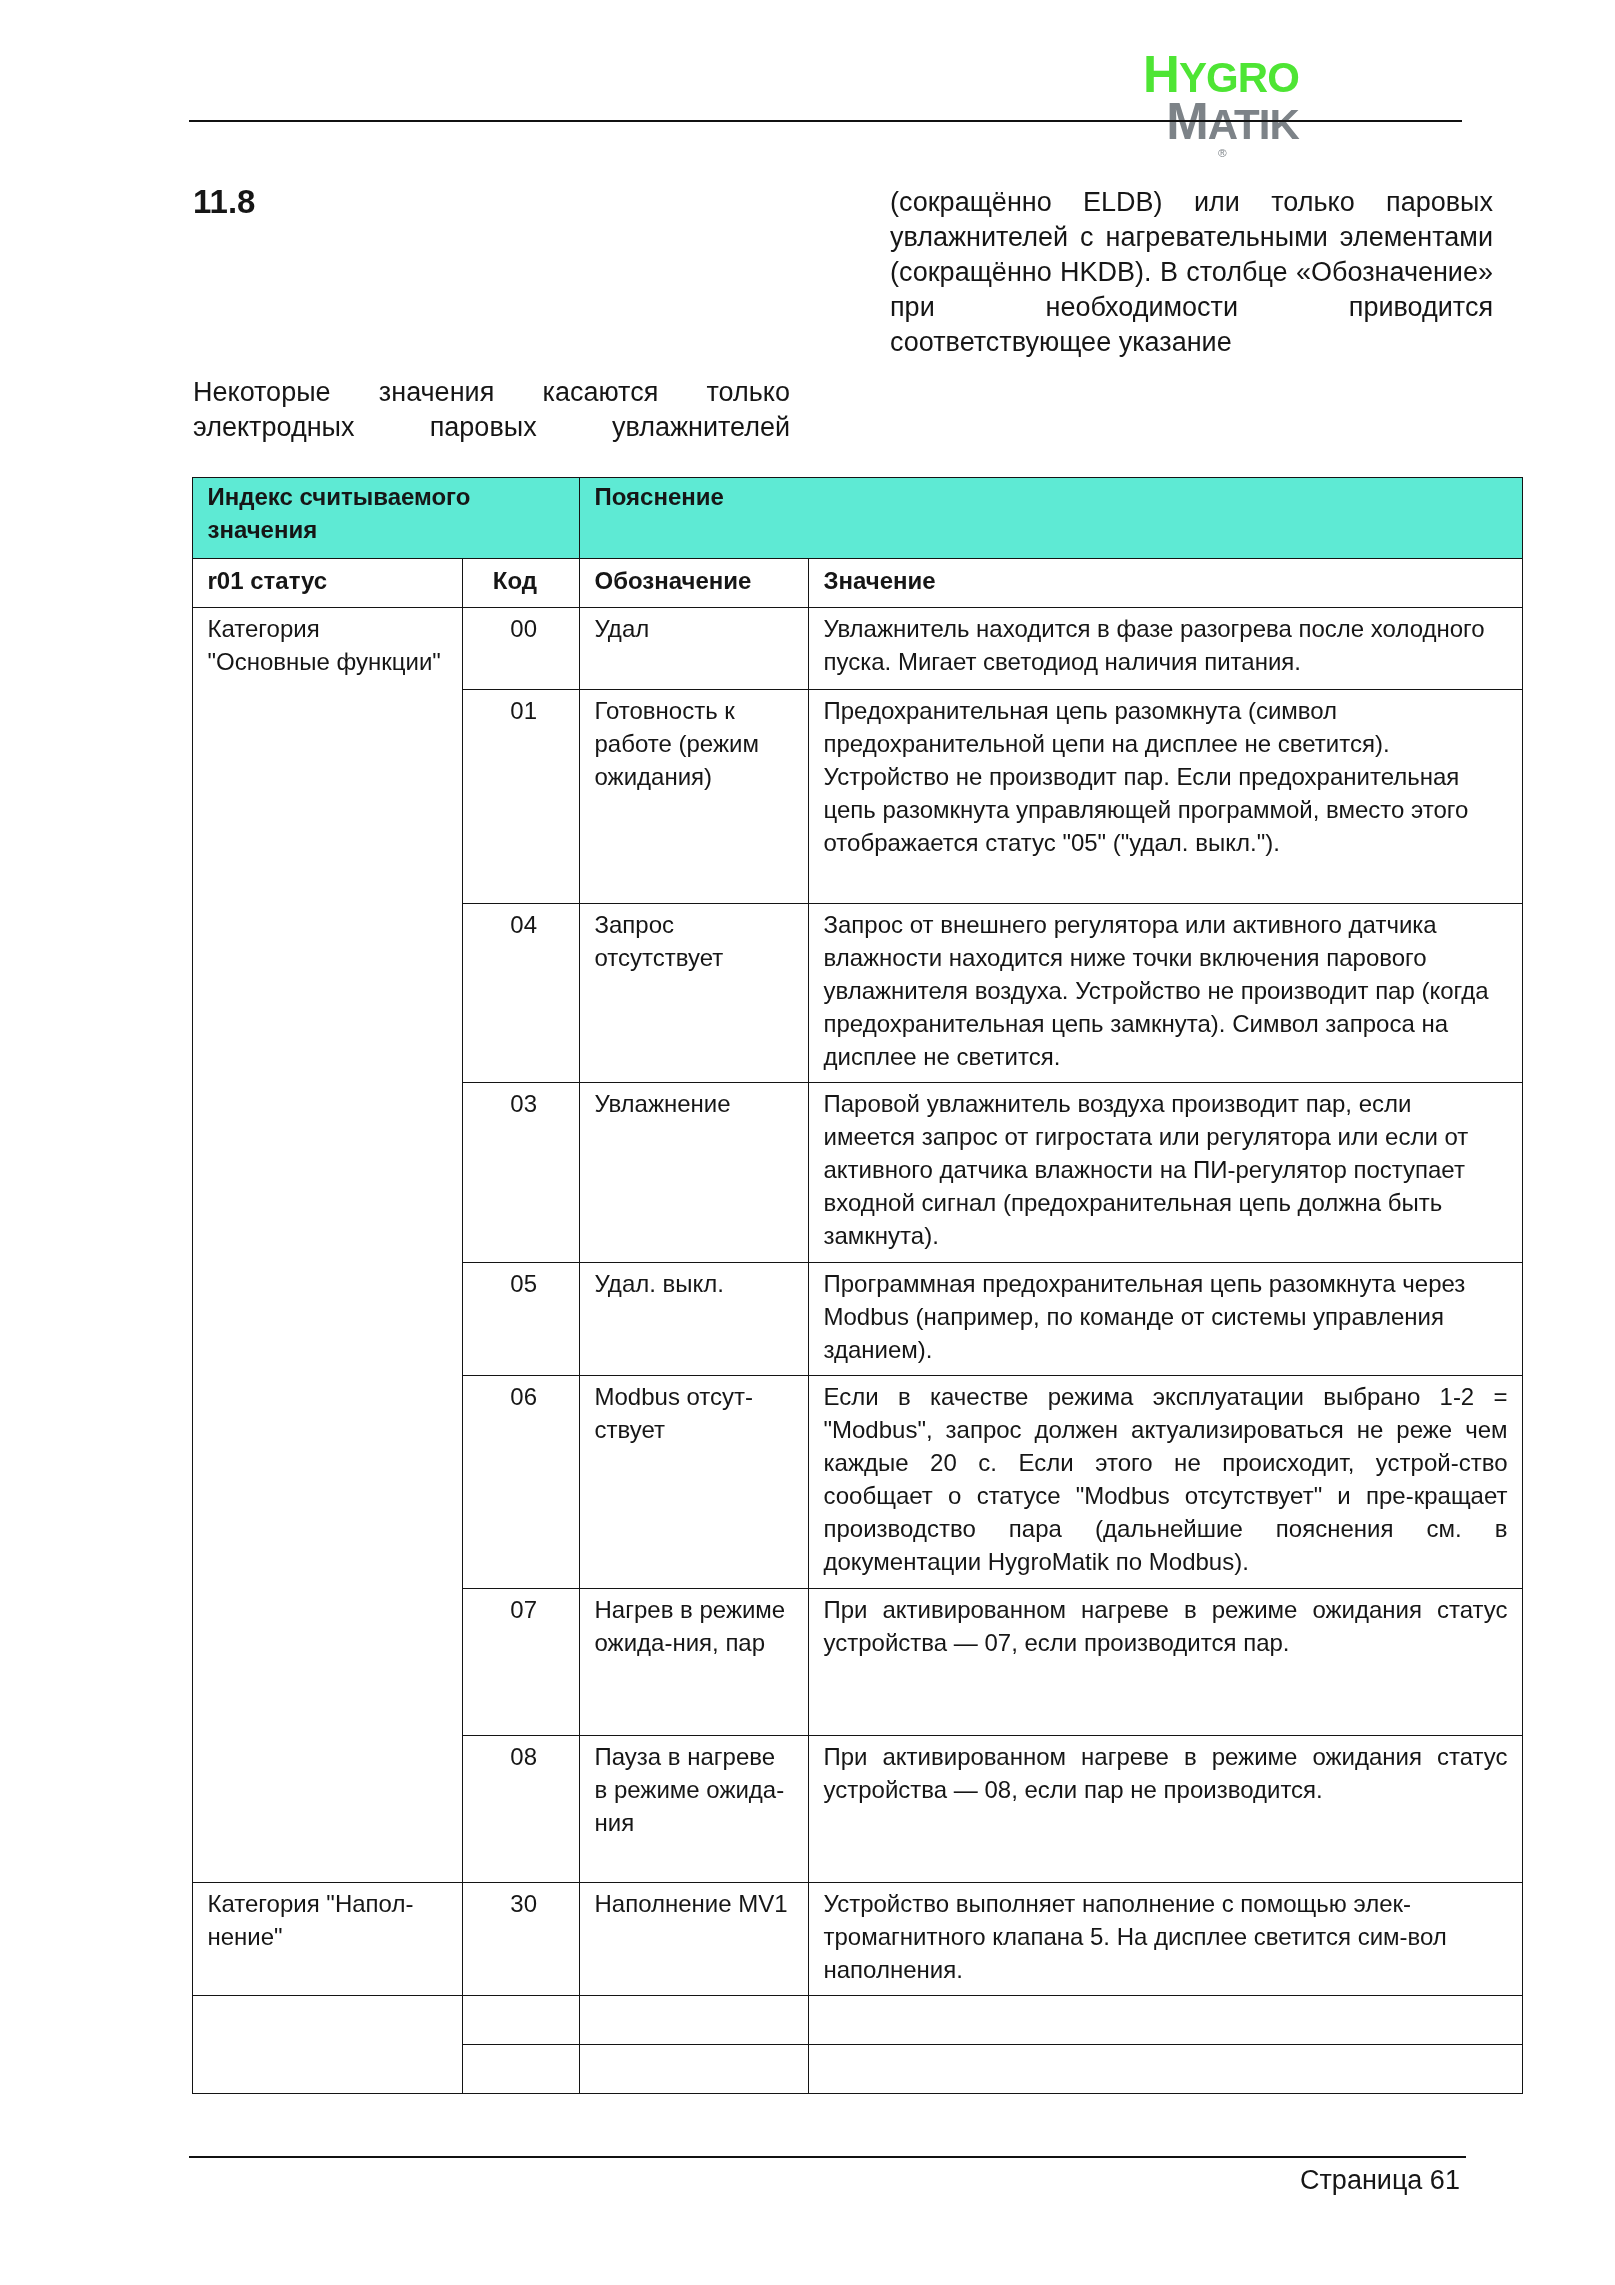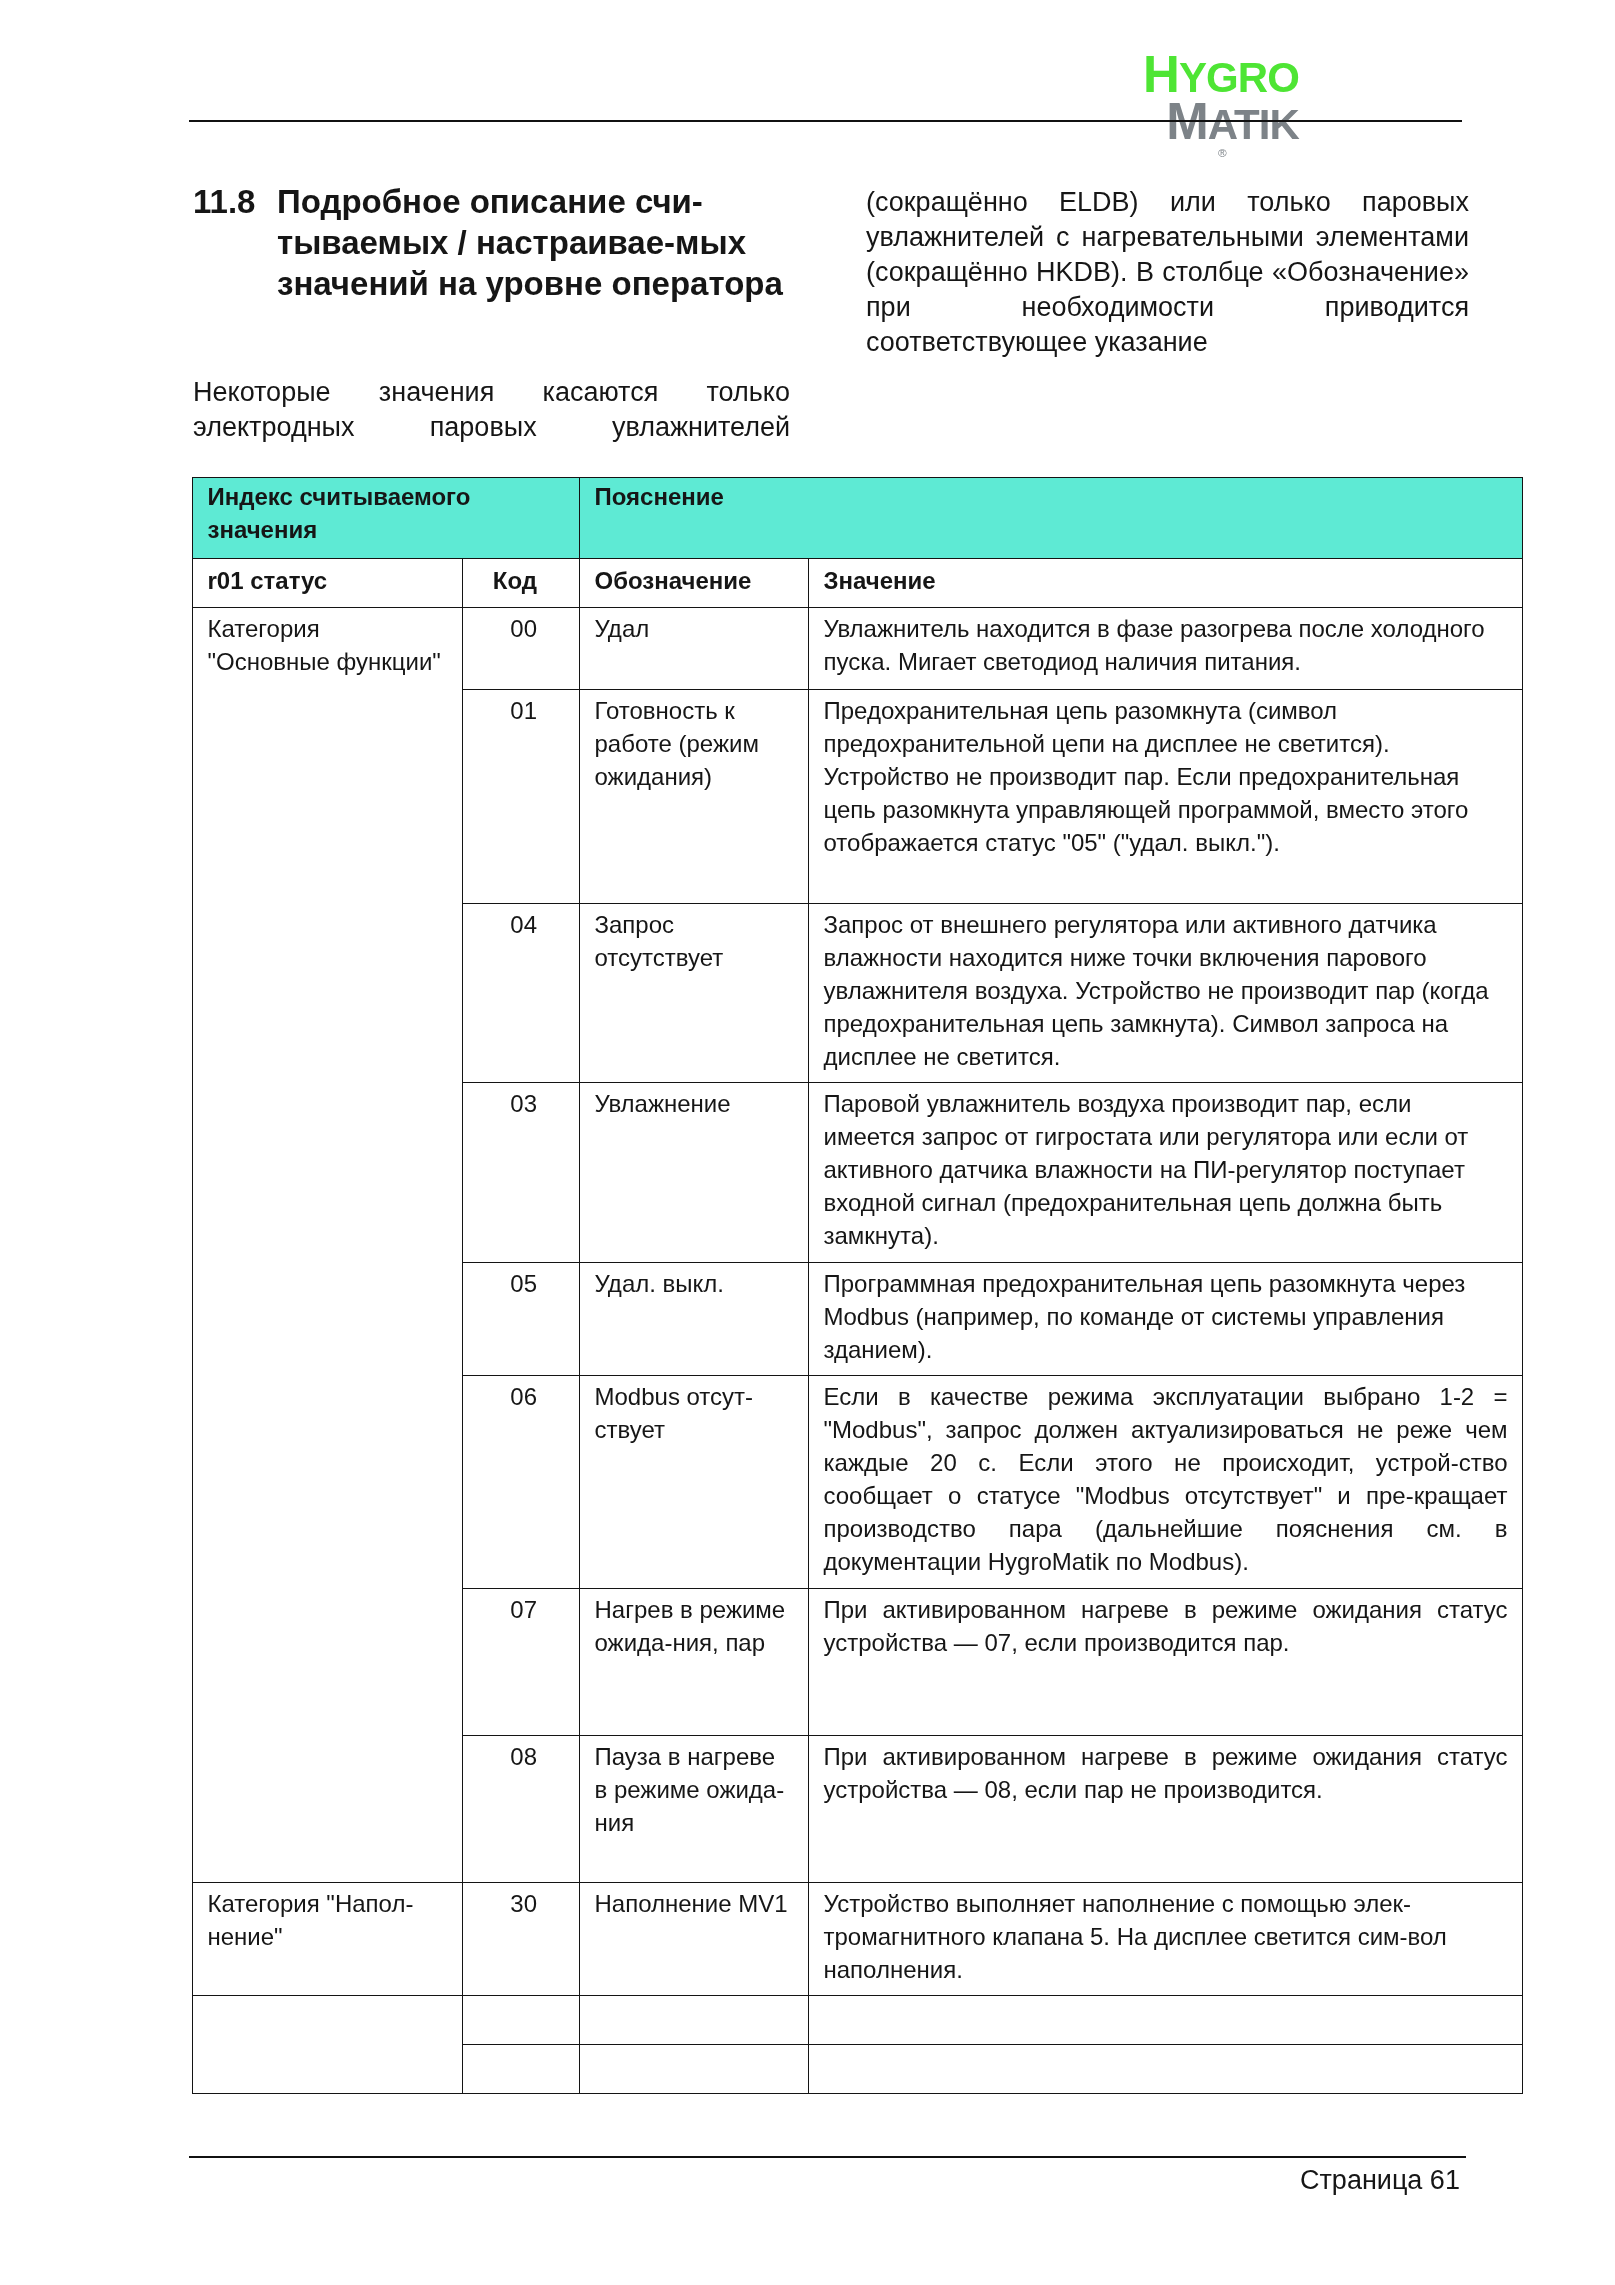--- a/index.html
+++ b/index.html
@@ -16,21 +16,21 @@
   .top-rule { position: absolute; left: 189px; top: 120px; width: 1273px; height: 1.8px; background: #111; }
 
   
   .section-title { position: absolute; left: 193px; top: 181px; width: 615px;
                    font-weight: 700; font-size: 33px; line-height: 41px; }
   .section-title .num { position: absolute; left: 0; top: 0; }
   .section-title .text { margin-left: 84px; display: block; }
 
   .intro-left { position: absolute; left: 193px; top: 375px; width: 597px;
                 font-size: 27px; line-height: 35px; text-align: justify; text-align-last: justify; }
-  .intro-right { position: absolute; left: 866px; top: 185px; width: 603px;
+  .intro-right { position: absolute; left: 890px; top: 185px; width: 603px;
                  font-size: 27px; line-height: 35px; text-align: justify; }
 
   
   .tbl { position: absolute; left: 192px; top: 477px; width: 1329px; border-collapse: collapse;
          table-layout: fixed; font-size: 24px; line-height: 33px; }
   .tbl td { border: 1.8px solid #141414; vertical-align: top; padding: 3.6px 14.5px 0 14.5px; box-sizing: border-box; }
   .tbl .hdr td { background: #5eead4; font-weight: 700; padding-top: 1.8px; }
   .tbl .colhdr td { font-weight: 700; padding-top: 5.4px; }
   .tbl td.code { text-align: right; padding-right: 42px; }
   .tbl td.desc { text-align: left; }
@@ -44,21 +44,20 @@
 
 <div class="logo">
   <span class="hygro"><span class="big">H</span><span>YGRO</span></span>
   <span class="matik"><span class="big">M</span><span>ATIK</span></span>
   <span class="reg">®</span>
 </div>
 <div class="top-rule"></div>
 
 <div class="section-title">
   <span class="num">11.8</span>
-  <span class="text">Подробное описание счи-тываемых / настраивае-мых значений на уровне оператора</span>
 </div>
 
 <div class="intro-left">Некоторые значения касаются только электродных паровых увлажнителей</div>
 <div class="intro-right">(сокращённо ELDB) или только паровых увлажнителей с нагревательными элементами (сокращённо HKDB). В столбце «Обозначение» при необходимости приводится соответствующее указание</div>
 
 <table class="tbl">
   <colgroup>
     <col style="width:270px">
     <col style="width:117px">
     <col style="width:229px">

